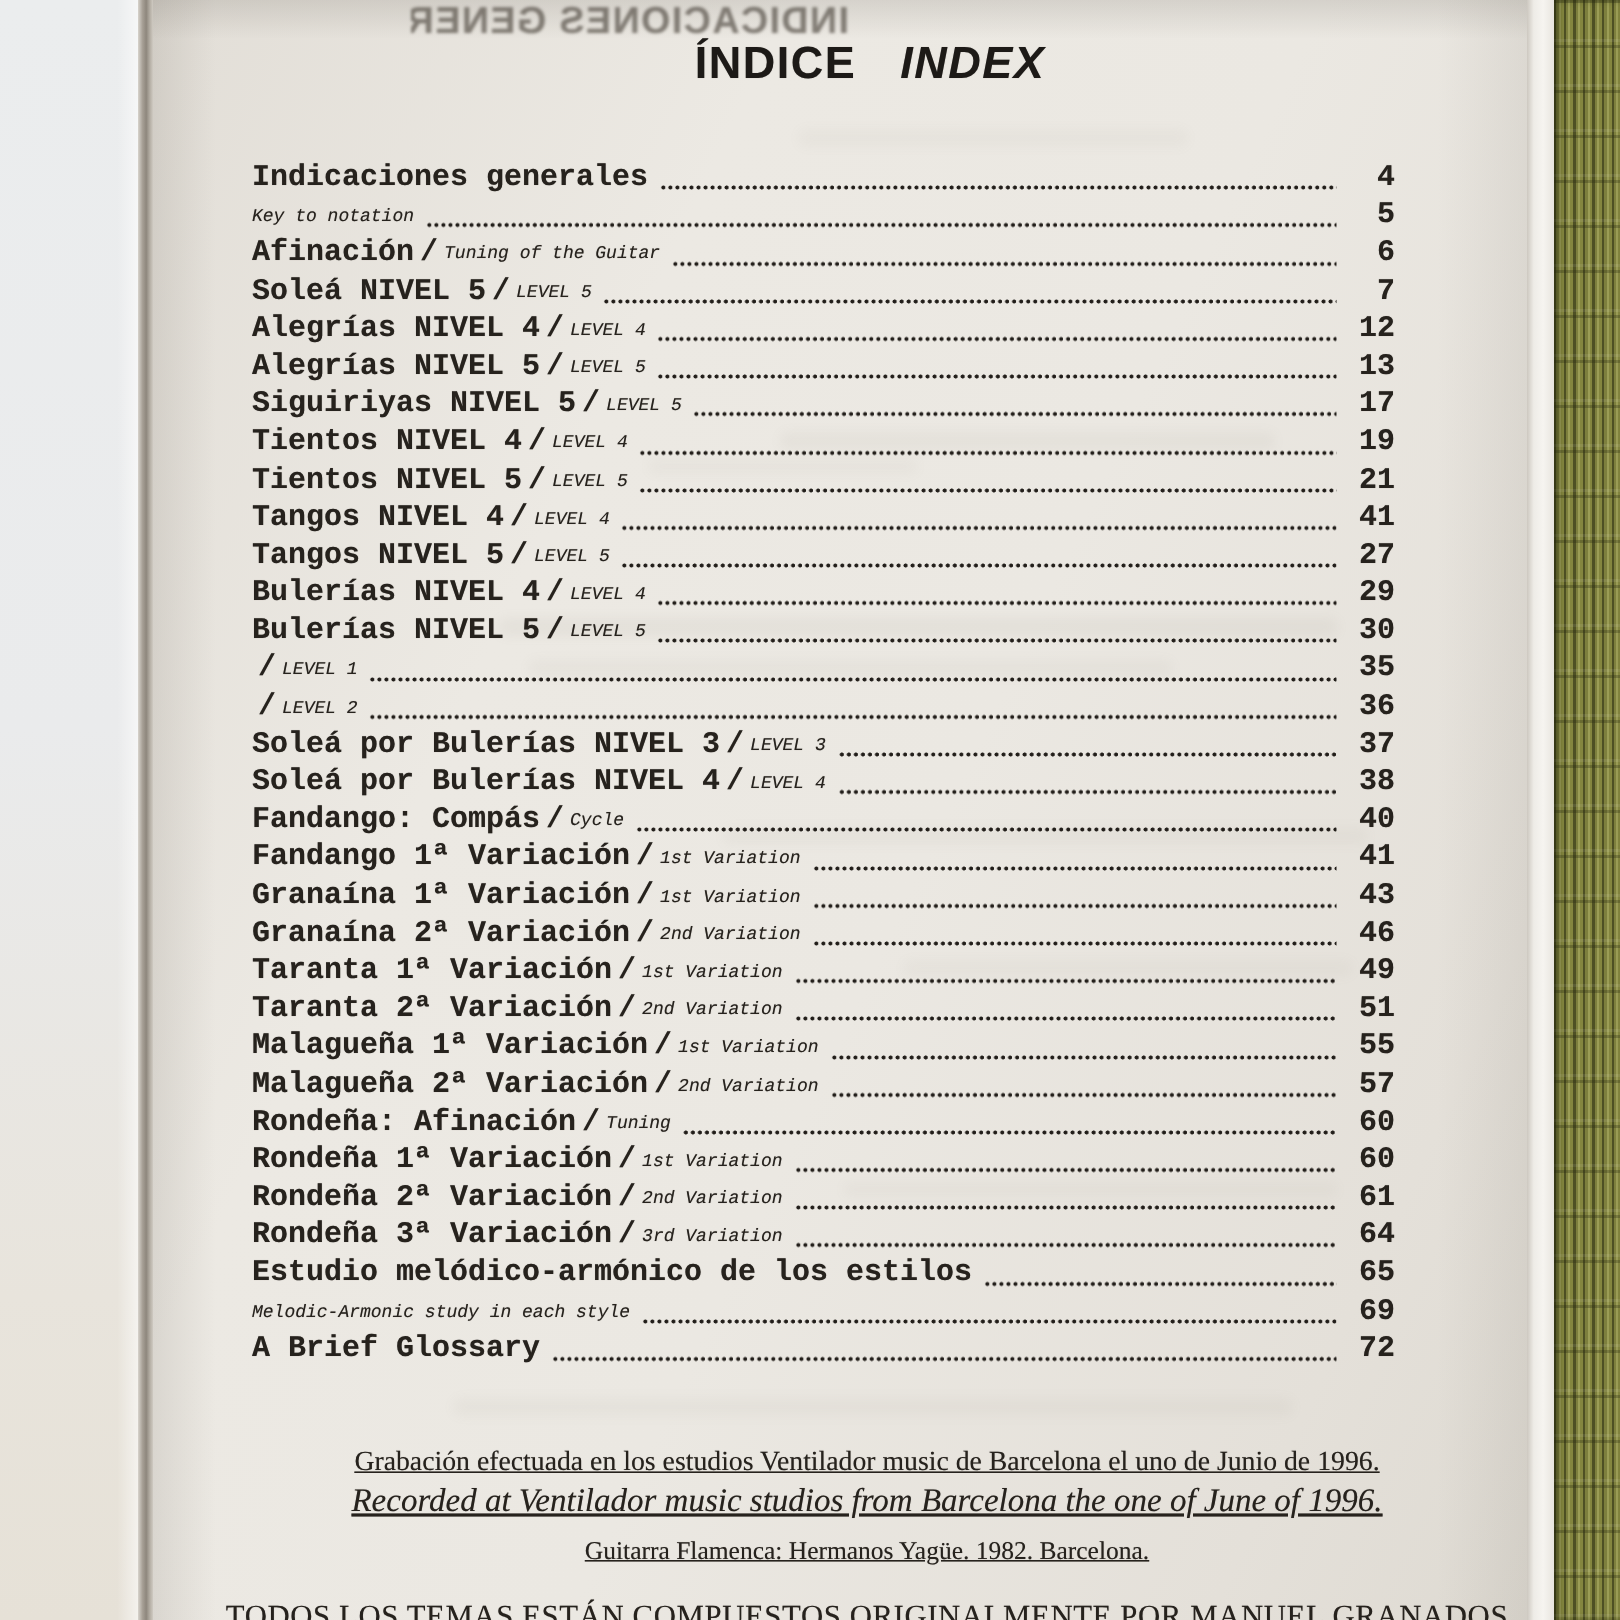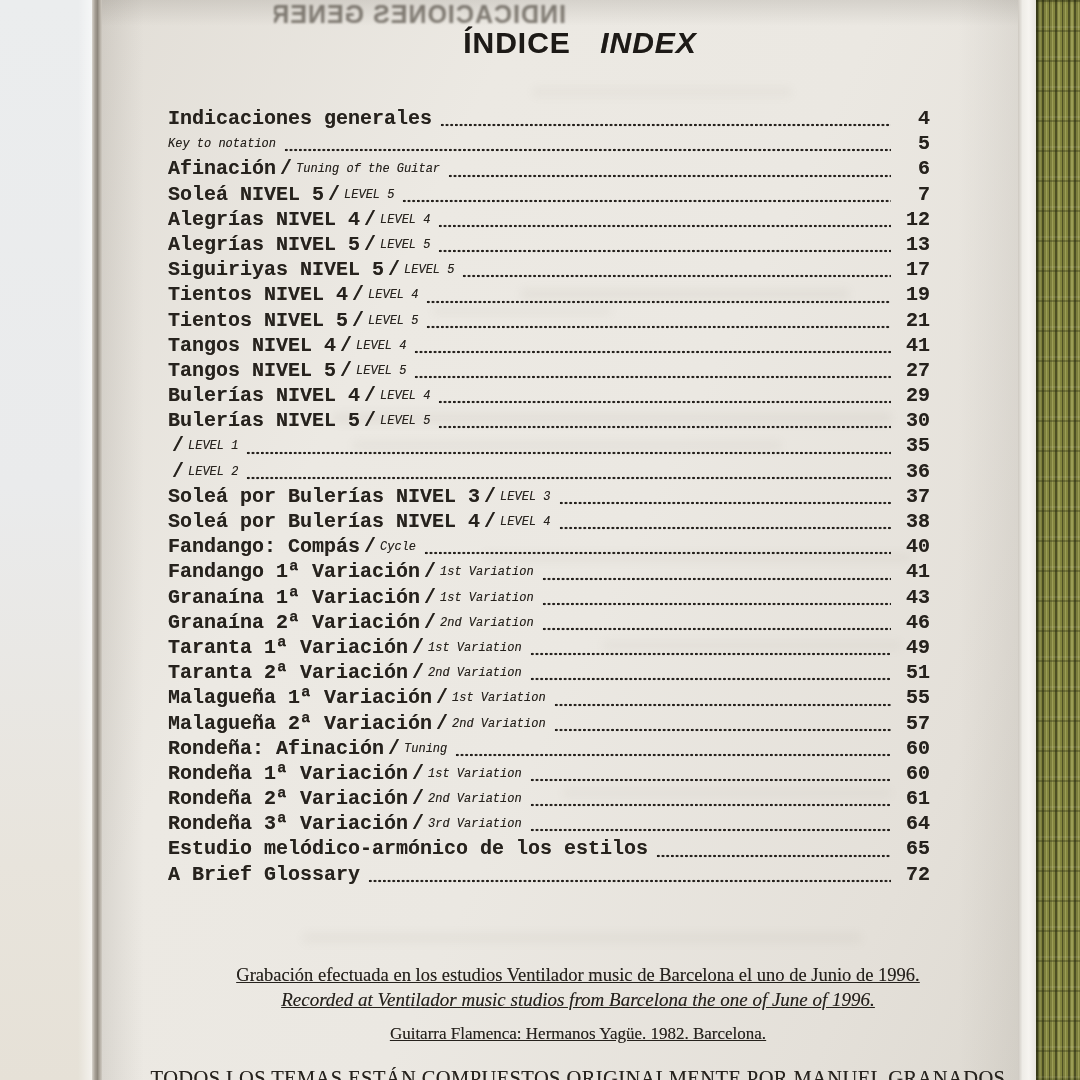--- a/index.html
+++ b/index.html
@@ -94,21 +94,21 @@
     background-size:4.7px 6px;background-repeat:repeat-x;
   }
   .row .pg{flex:0 0 34px;text-align:right;font-size:20px;line-height:24px;font-weight:600;}
   
   .footer{
     position:absolute;top:963px;left:0;width:100%;text-align:center;
     transform:translateX(18px);
   }
   .footer p{margin:0;text-decoration:underline;}
   .f1{font-size:18.5px;line-height:24px;margin-bottom:2px !important;}
-  .f2{font-style:italic;font-size:19px;line-height:22px;margin-bottom:12px !important;}
+  .f2{font-style:italic;font-size:22px;line-height:22px;margin-bottom:12px !important;}
   .f3{font-size:17px;line-height:22px;margin-bottom:20px !important;}
   .f4{font-size:20.5px;line-height:26px;letter-spacing:.4px;}
   .page-text{text-shadow:0 0 .5px rgba(38,34,29,.45);}
 </style>
 </head>
 <body>
 
 <div class="scene">
 
   <div class="left-stack"></div>
@@ -333,20 +333,25 @@
           <span class="i">3rd Variation</span>
           <span class="leader"></span>
           <span class="pg">64</span>
         </div>
         <div class="row">
           <span class="b">Estudio melódico-armónico de los estilos</span>
           <span class="leader"></span>
           <span class="pg">65</span>
         </div>
         <div class="row">
+          <span class="i">Melodic-Armonic study in each style</span>
+          <span class="leader"></span>
+          <span class="pg">69</span>
+        </div>
+        <div class="row">
           <span class="b">A Brief Glossary</span>
           <span class="leader"></span>
           <span class="pg">72</span>
         </div>
       </div>
 
     <div class="footer">
       <p class="f1">Grabación efectuada en los estudios Ventilador music  de Barcelona el uno de Junio de 1996.</p>
       <p class="f2">Recorded at Ventilador music studios from Barcelona the one of June of 1996.</p>
       <p class="f3">Guitarra Flamenca: Hermanos Yagüe. 1982. Barcelona.</p>

